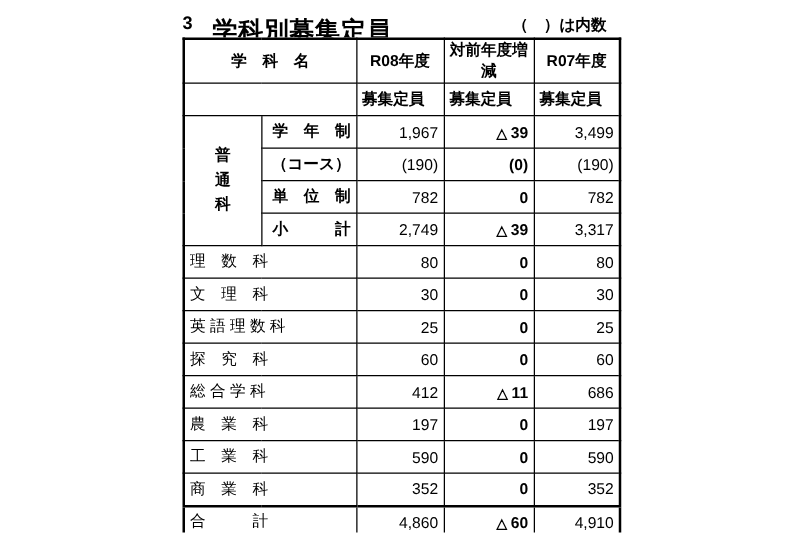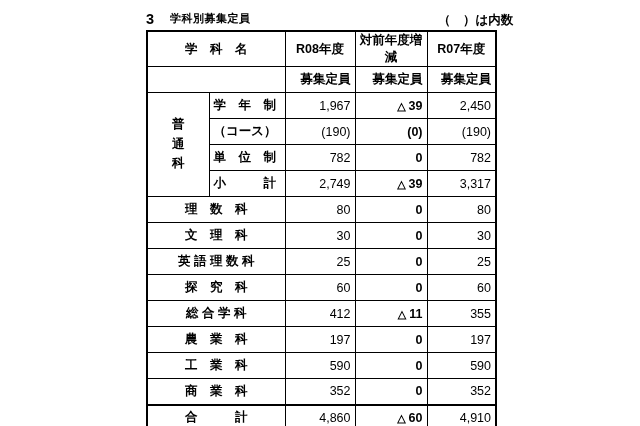--- a/index.html
+++ b/index.html
@@ -33,27 +33,27 @@
     left: 146px;
     top: 3px;
     font-size: 14.5px;
     font-weight: bold;
     letter-spacing: 0px;
   }
   .title-text {
     position: absolute;
     left: 170px;
     top: 3px;
-    font-size: 11px;
+    font-size: 20px;
     font-weight: bold;
     letter-spacing: 0.5px;
   }
   .title-note {
     position: absolute;
-    left: 438px;
+    left: 410px;
     top: 4px;
     font-size: 12.5px;
     font-weight: bold;
     letter-spacing: 0px;
   }
   
   table.main {
     position: absolute;
     left: 146px;
     top: 30px;
@@ -73,21 +73,21 @@
   
   table.main {
     border: 2px solid #000000;
   }
   .c-name   { width: 62px; }
   .c-sub    { width: 76px; }
   .c-r08    { width: 70px; }
   .c-diff   { width: 72px; }
   .c-r07    { width: 69px; }
 
-  .ctr { text-align: right; }
+  .ctr { text-align: left; }
   .bold { font-weight: bold; }
 
   
   .vgroup {
     width: 30px;
     font-size: 12.5px;
     font-weight: bold;
     text-align: center;
     line-height: 1.55;
     padding: 2px 0;
@@ -115,26 +115,26 @@
     text-align: right;
     padding-right: 7px;
     font-weight: bold;
     font-size: 13px;
     white-space: nowrap;
     margin-left: 21px;
   }
   .thickline-top { border-top: 2px solid #000 !important; }
   .name-cell {
     font-weight: bold;
+    text-align: right;
+    font-size: 12.5px;
+  }
+  .merge-name {
+    font-weight: normal;
     text-align: left;
-    font-size: 12.5px;
-  }
-  .merge-name {
-    font-weight: bold;
-    text-align: center;
     font-size: 12.5px;
   }
 </style>
 </head>
 <body>
 
 <div id="page">
 
   <div class="doc-header">
     <div class="title-num">3</div>
@@ -166,21 +166,21 @@
 
       <tr>
         <td class="vgroup" rowspan="4">
           <span>普</span>
           <span>通</span>
           <span>科</span>
         </td>
         <td class="name-cell">学　年　制</td>
         <td class="num-cell">1,967</td>
         <td class="neg-cell"><span class="tri">△</span><span>39</span></td>
-        <td class="num-cell">2,450</td>
+        <td class="num-cell">3,499</td>
       </tr>
       <tr>
         <td class="name-cell">（コース）</td>
         <td class="num-cell">(190)</td>
         <td class="neg-cell"><span class="tri"></span><span>(0)</span></td>
         <td class="num-cell">(190)</td>
       </tr>
       <tr>
         <td class="name-cell">単　位　制</td>
         <td class="num-cell">782</td>
@@ -215,21 +215,21 @@
       <tr>
         <td colspan="2" class="merge-name">探　究　科</td>
         <td class="num-cell">60</td>
         <td class="neg-cell"><span class="tri"></span><span>0</span></td>
         <td class="num-cell">60</td>
       </tr>
       <tr>
         <td colspan="2" class="merge-name">総 合 学 科</td>
         <td class="num-cell">412</td>
         <td class="neg-cell"><span class="tri">△</span><span>11</span></td>
-        <td class="num-cell">355</td>
+        <td class="num-cell">686</td>
       </tr>
       <tr>
         <td colspan="2" class="merge-name">農　業　科</td>
         <td class="num-cell">197</td>
         <td class="neg-cell"><span class="tri"></span><span>0</span></td>
         <td class="num-cell">197</td>
       </tr>
       <tr>
         <td colspan="2" class="merge-name">工　業　科</td>
         <td class="num-cell">590</td>

